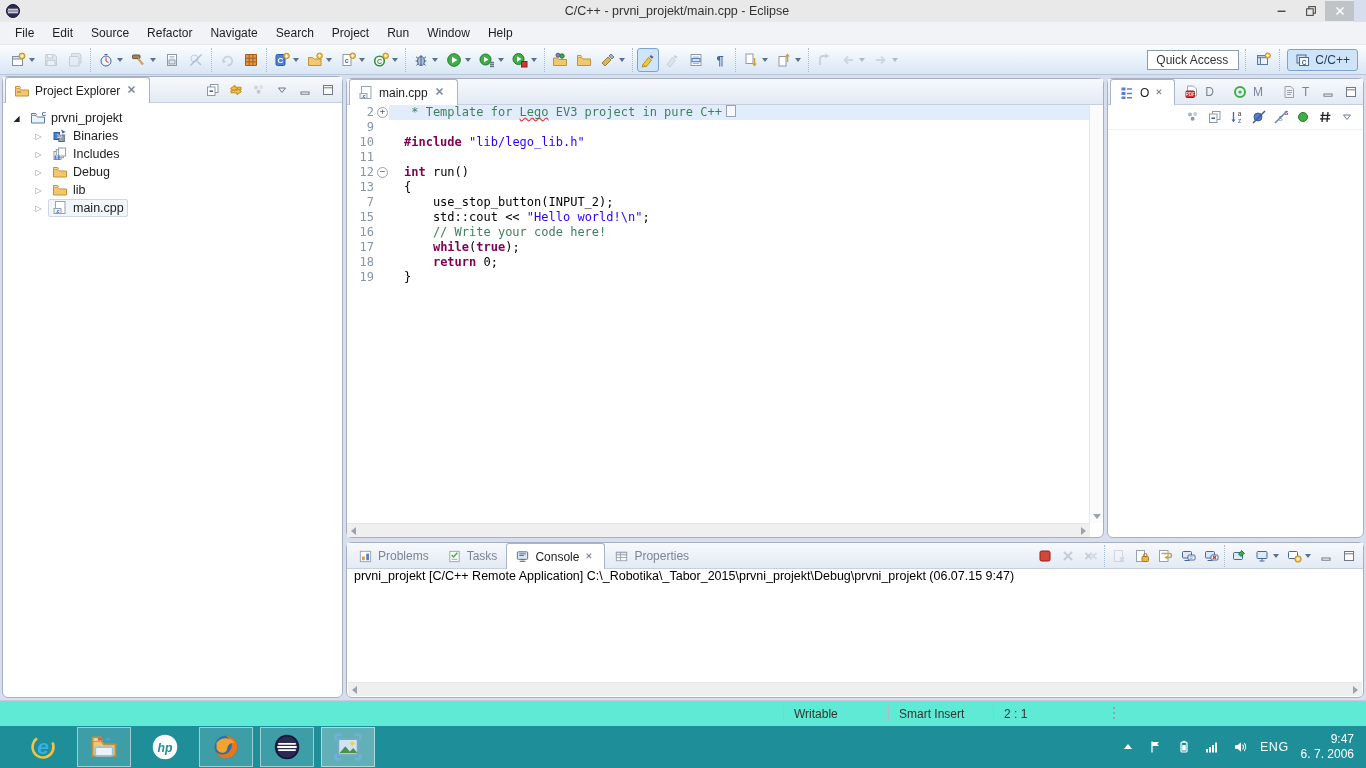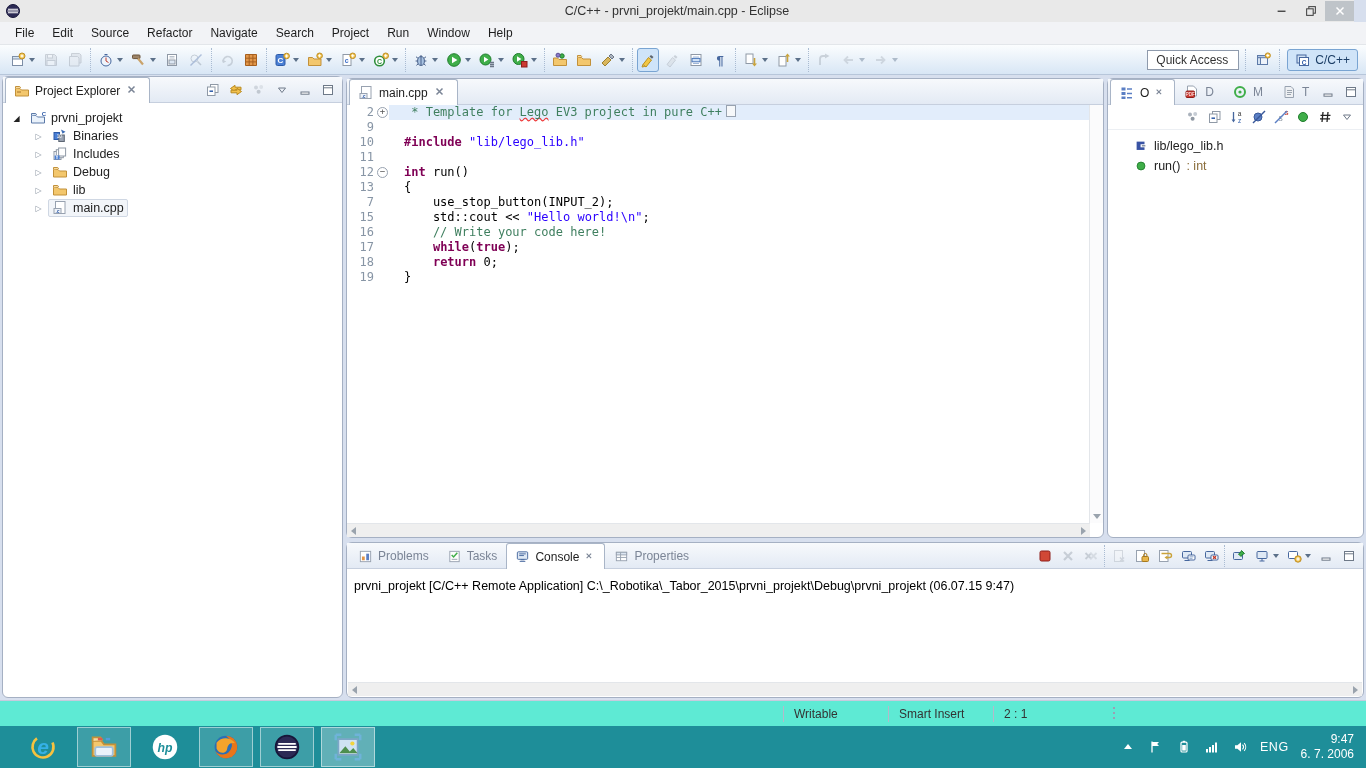--- a/index.html
+++ b/index.html
@@ -80,21 +80,21 @@
   .arr.down{border-width:5px 4px 0 4px;border-color:#9aa3ad transparent transparent transparent;margin-bottom:4px}
 
   
   #outline{left:1107px;top:78px;width:257px;height:460px}
   .o-toolbar{height:24px;border-bottom:1px solid #eceff3;display:flex;align-items:center;justify-content:flex-end;gap:2px;padding-right:6px;background:#fff}
   .o-row{display:flex;align-items:center;gap:6px;height:20px;padding-left:26px;font-size:12.5px}
   .o-suffix{color:#8a6d3b}
 
   
   #console{left:346px;top:542px;width:1018px;height:156px}
-  .console-line{padding:10px 7px 2px;color:#000;font-size:12.5px}
+  .console-line{padding:0 7px 2px;color:#000;font-size:12.5px}
   #console .hscroll{left:1px;right:1px;bottom:1px}
 
   
   .statusbar{position:absolute;top:700px;left:0;right:0;height:26px;background:#5eead4;border-top:1px solid #c6cbdd;
              display:flex;align-items:center}
   .sb-sep{width:1px;height:16px;background:#b4b9ca;flex:none}
   .sb-item{width:94px;padding-left:10px;color:#333}
   .sb-grip{margin-left:14px;width:4px;height:14px;background-image:repeating-linear-gradient(#9aa0b4 0 2px,transparent 2px 5px);background-size:2px 100%;background-repeat:no-repeat;background-position:center}
 
   
@@ -742,41 +742,20 @@
         <svg viewBox="0 0 16 16" width="16" height="16" aria-hidden="true">
           <path d="M6 3L5 13M11 3l-1 10M3.5 6.3h10M3 9.8h10" stroke="#222" stroke-width="1.3"></path>
         </svg>
       </span>
       <span class="pb">
         <svg viewBox="0 0 16 16" width="16" height="16" aria-hidden="true">
           <path d="M4.5 6h7L8 10.5z" fill="none" stroke="#6e7988"></path>
         </svg>
       </span>
     </div>
-  <div id="outline-items" style="padding-top:6px">
-      <div class="o-row">
-        <span>
-          <svg viewBox="0 0 16 16" width="14" height="14" aria-hidden="true">
-            <rect x="3" y="3" width="9" height="9.5" fill="#3953a4"></rect>
-            <rect x="7.5" y="6" width="5.5" height="3.5" fill="#fff"></rect>
-            <rect x="9" y="7" width="4" height="1.5" fill="#7c8796"></rect>
-          </svg>
-        </span>
-        <span>lib/lego_lib.h</span>
-      </div>
-      <div class="o-row">
-        <span>
-          <svg viewBox="0 0 16 16" width="14" height="14" aria-hidden="true">
-            <circle cx="8" cy="8" r="4.5" fill="#3fae49" stroke="#1f7d2c"></circle>
-          </svg>
-        </span>
-        <span>run()</span>
-        <span class="o-suffix"> : int</span>
-      </div>
-    </div>
 </div>
 
 <div class="panel" id="console">
   <div class="tabbar" id="console-tabs">
       <span class="tab">
         <span>
           <svg viewBox="0 0 16 16" width="15" height="15" aria-hidden="true">
             <rect x="2.5" y="2.5" width="11" height="11" fill="#fff" stroke="#98a2b0"></rect>
             <rect x="4.2" y="8" width="3" height="4" fill="#e2974a"></rect>
             <rect x="8.8" y="5" width="3" height="7" fill="#5b7fc4"></rect>

